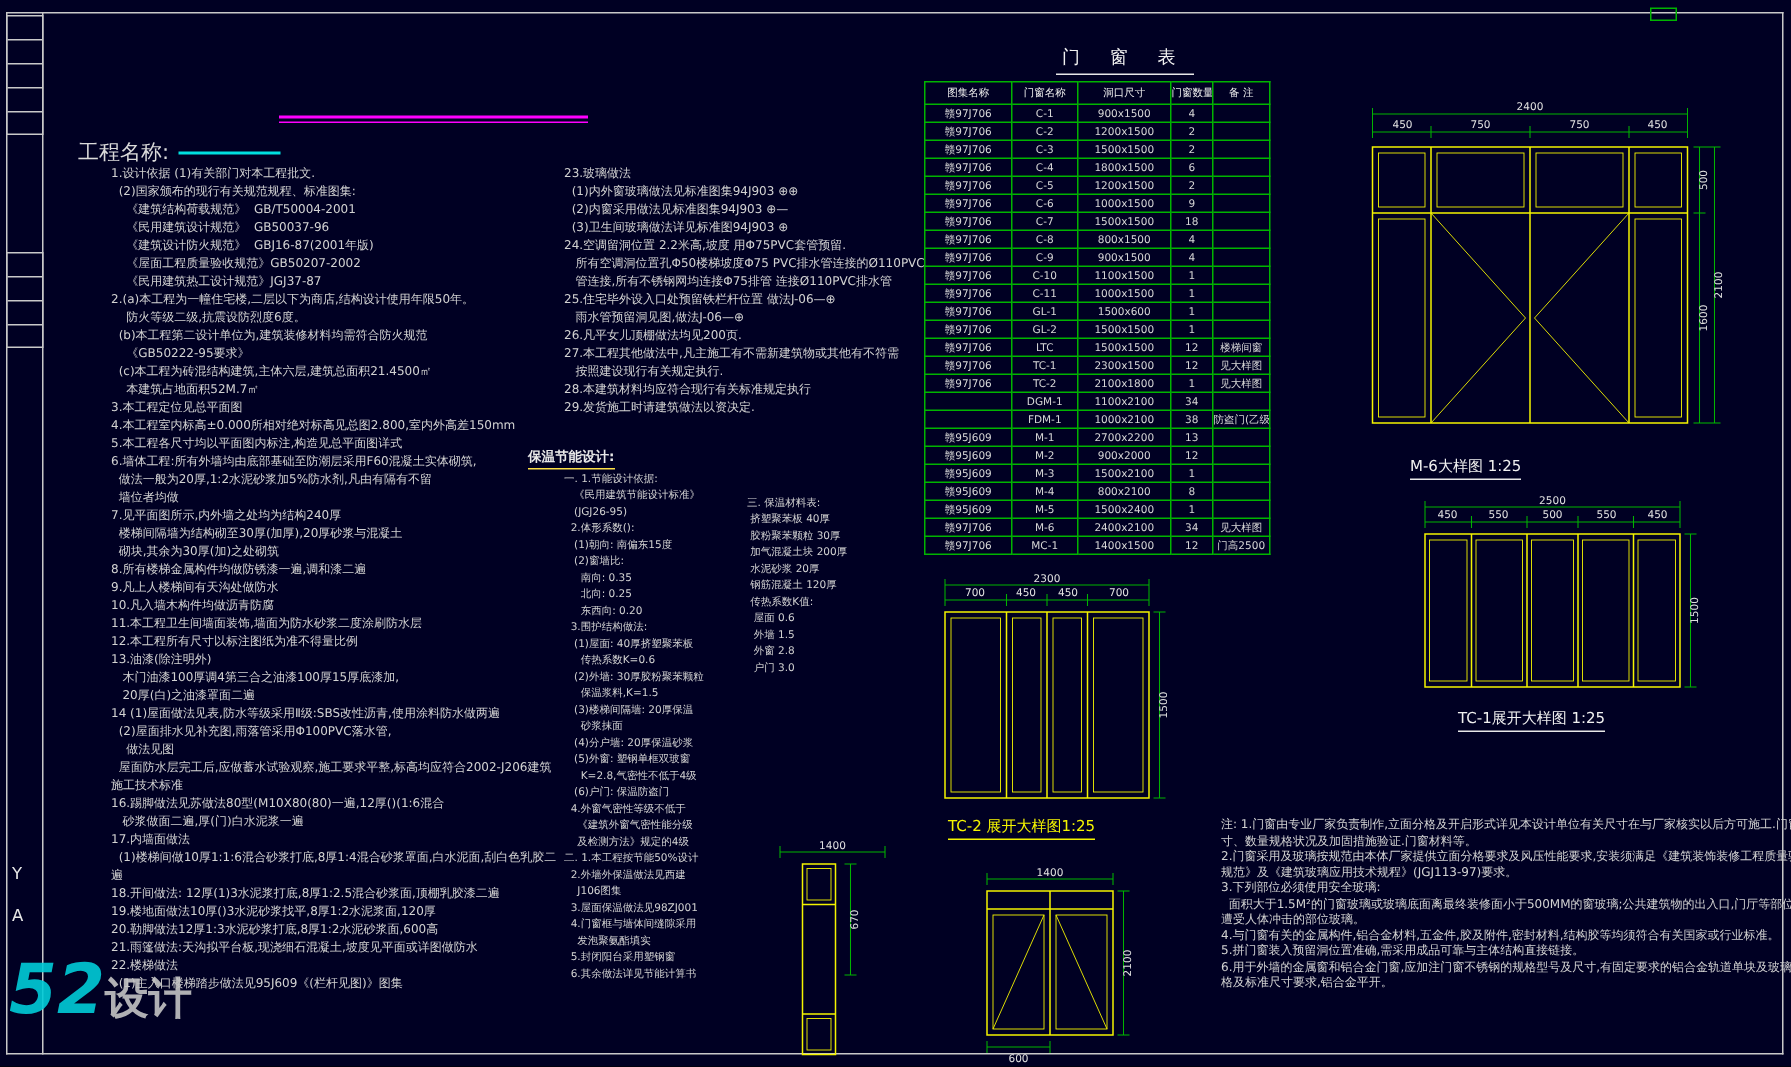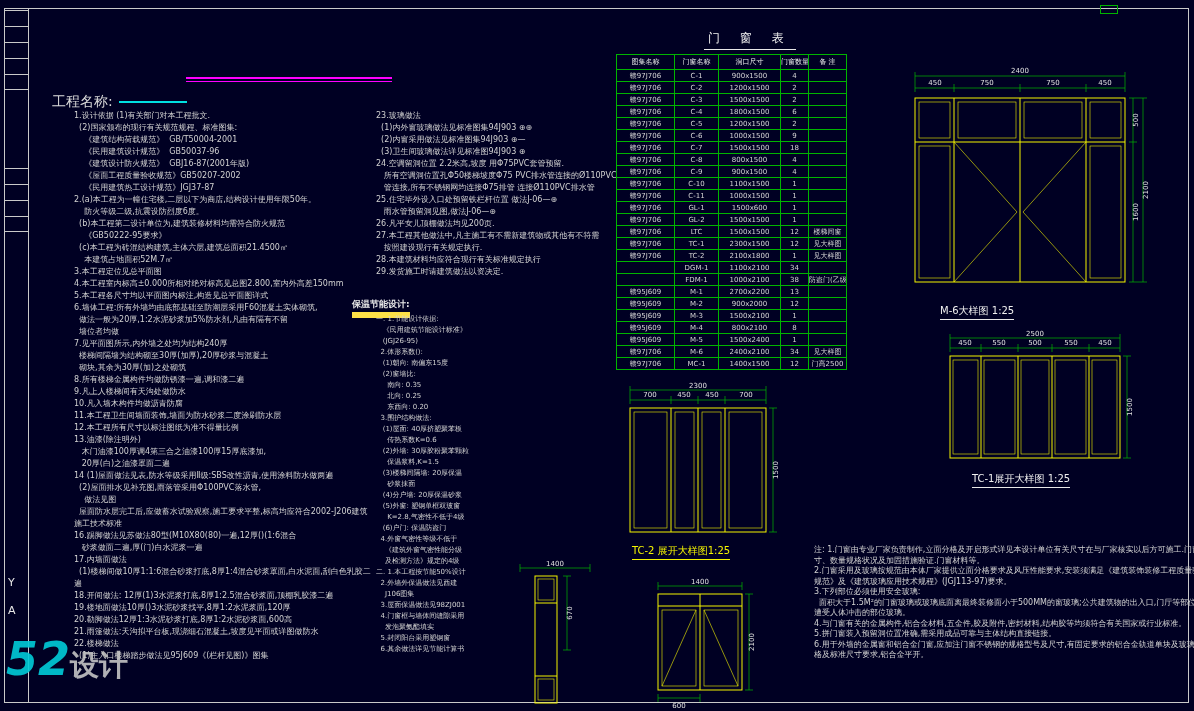--- a/index.html
+++ b/index.html
@@ -8,21 +8,21 @@
   .fline{position:absolute;background:#c9c9c9;}
   .cellgroup{position:absolute;border:1px solid #c9c9c9;box-sizing:border-box;}
   .cell{height:15px;border-bottom:1px solid #c9c9c9;}
   .cell:last-child{border-bottom:none;}
   .page-title{position:absolute;color:#f2f2f2;font-size:20px;font-weight:bold;letter-spacing:6px;white-space:nowrap;}
   .mag{position:absolute;background:#ff00ff;}
   .proj{position:absolute;color:#dadada;font-size:14px;white-space:nowrap;}
   .cyanbar{display:inline-block;width:68px;height:2px;background:#00e0e0;margin-left:6px;vertical-align:middle;}
   .notes{position:absolute;white-space:pre-wrap;color:#d2d2d2;font-size:8px;line-height:12px;margin-left:24px;}
   .notes.small{font-size:7px;line-height:11px;}
-  .sec-title{position:absolute;color:#e8e8e8;font-size:9px;font-weight:bold;border-bottom:6px solid #fde047;padding-bottom:1px;white-space:nowrap;}
+  .sec-title{position:absolute;color:#e8e8e8;font-size:9px;font-weight:bold;border-bottom:1px solid #fde047;padding-bottom:1px;white-space:nowrap;}
   .tbl-title{position:absolute;color:#f0f0f0;font-size:12px;letter-spacing:8px;border-bottom:1px solid #e8e8e8;padding:0 4px 2px 4px;white-space:nowrap;}
   table.wt{position:absolute;border-collapse:collapse;table-layout:fixed;width:230px;}
   table.wt th,table.wt td{border:1px solid #00b400;font-size:7px;color:#d6d6d6;text-align:center;
         height:11px;padding:0;overflow:hidden;white-space:nowrap;font-weight:normal;}
   table.wt th{height:14px;color:#eee;}
   .dwg{position:absolute;}
   .dwg-label{position:absolute;color:#f0f0f0;font-size:10px;border-bottom:1px solid #e8e8e8;padding-bottom:1px;white-space:nowrap;}
   .dwg-label.yellow{color:#f4f400;border-bottom-color:#f4f400;}
   .win{stroke:#f4f400;fill:none;stroke-width:1;}
   .winthin{stroke:#f4f400;fill:none;stroke-width:0.6;}
@@ -151,20 +151,31 @@
     《建筑外窗气密性能分级
     及检测方法》规定的4级
 二. 1.本工程按节能50%设计
   2.外墙外保温做法见西建
     J106图集
   3.屋面保温做法见98ZJ001
   4.门窗框与墙体间缝隙采用
     发泡聚氨酯填实
   5.封闭阳台采用塑钢窗
   6.其余做法详见节能计算书</div>
+  <div class="notes small" style="left:474px;top:330px;width:92px;">三. 保温材料表:
+ 挤塑聚苯板 40厚
+ 胶粉聚苯颗粒 30厚
+ 加气混凝土块 200厚
+ 水泥砂浆 20厚
+ 钢筋混凝土 120厚
+ 传热系数K值:
+  屋面 0.6
+  外墙 1.5
+  外窗 2.8
+  户门 3.0</div>
 
   <div class="tbl-title" style="left:704px;top:30px;">门 窗 表</div>
   <table class="wt" style="left:616px;top:54px;">
     <colgroup>
         <col style="width:58px">
         <col style="width:44px">
         <col style="width:62px">
         <col style="width:28px">
         <col style="width:38px">
       </colgroup>

